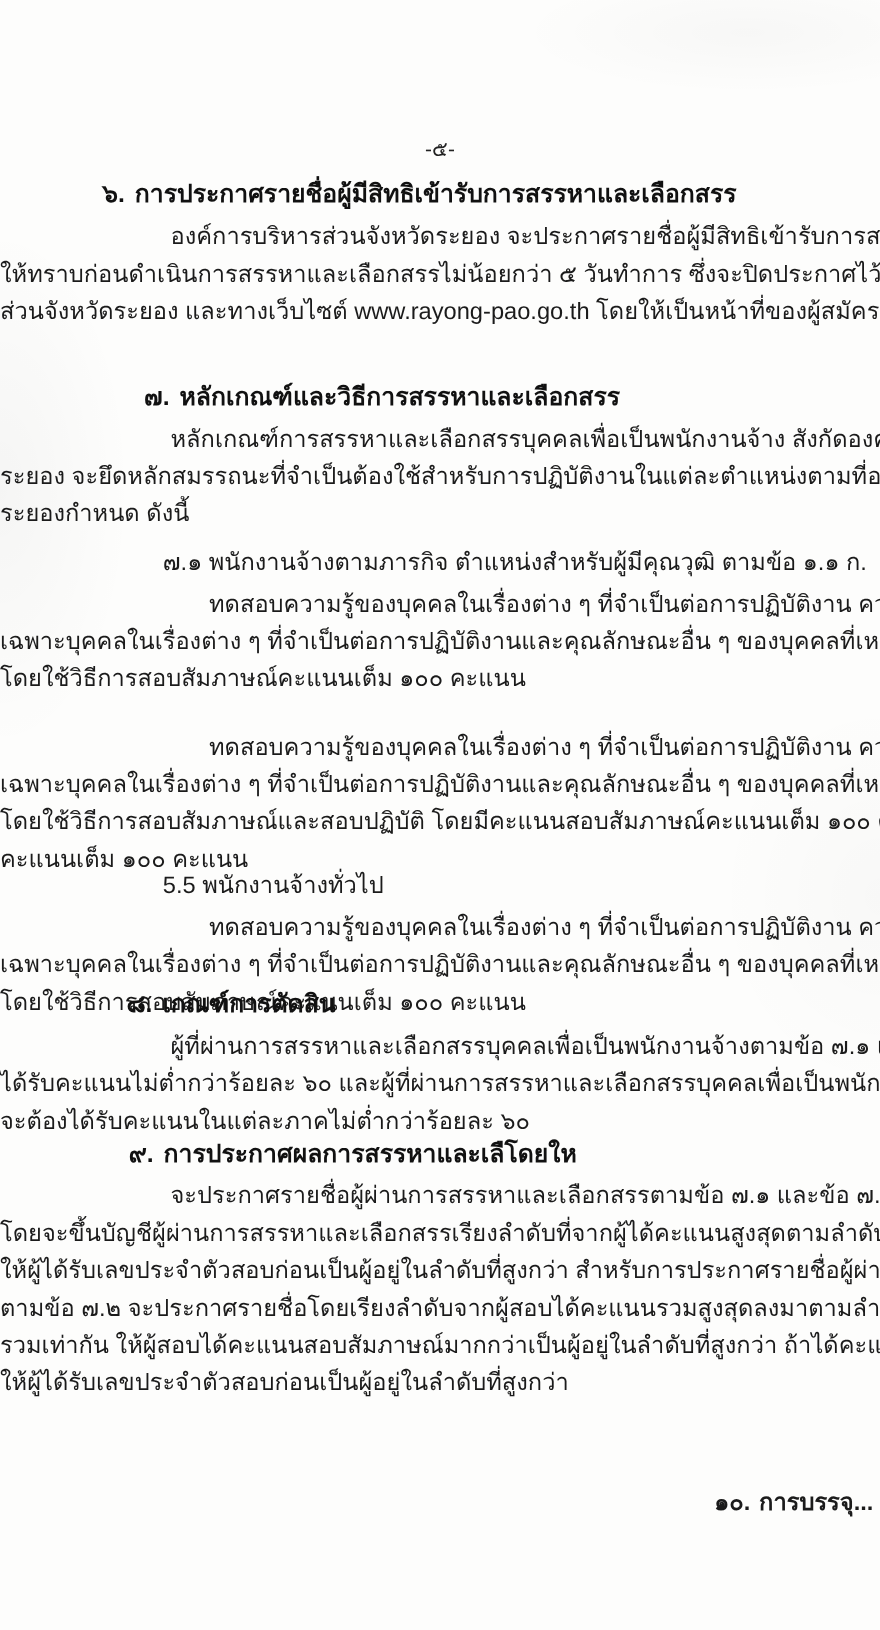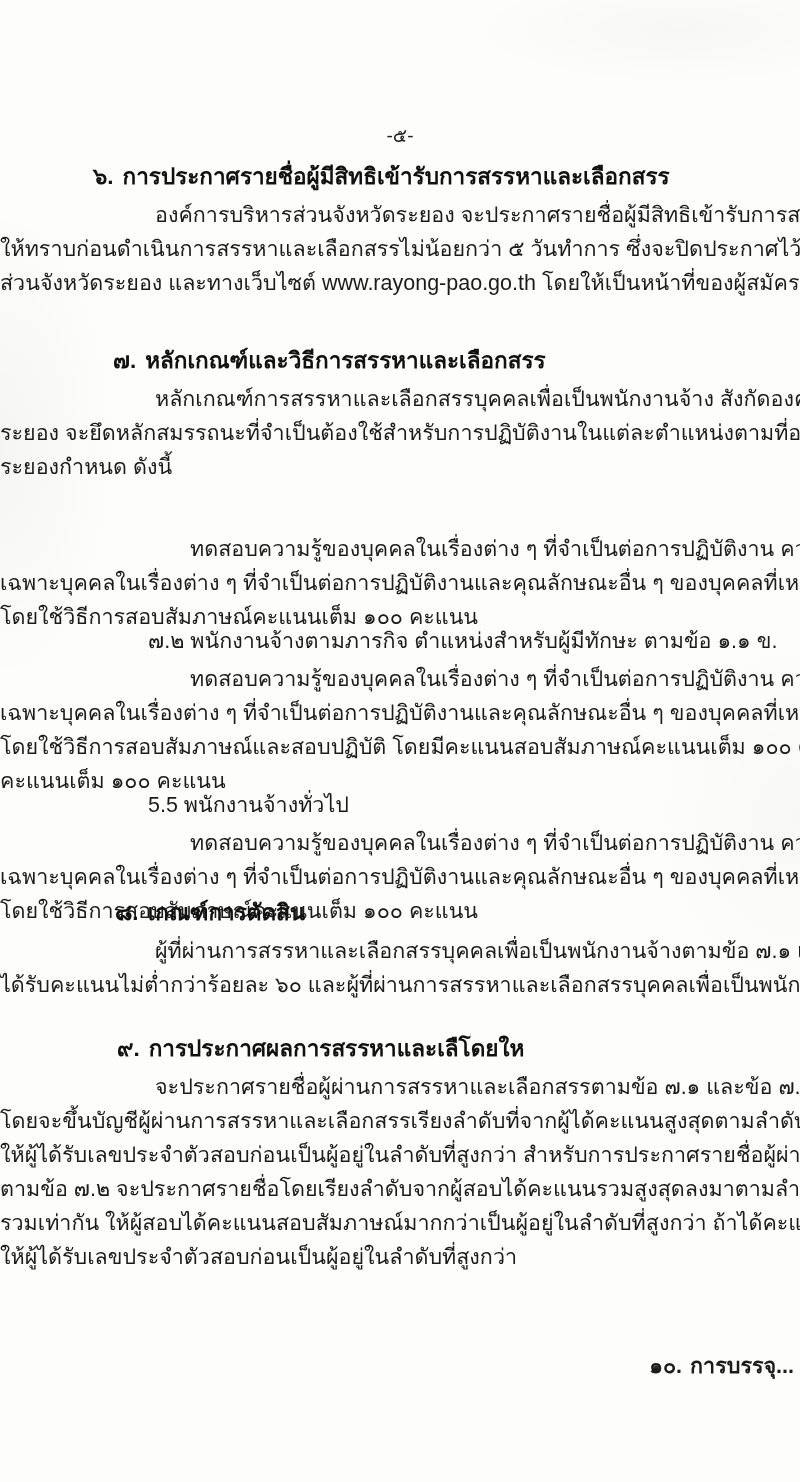--- a/index.html
+++ b/index.html
@@ -76,56 +76,57 @@
 
   <div class="h" style="top:160px;left:93px">
     <span class="hn">๖.</span><span class="u">การประกาศรายชื่อผู้มีสิทธิเข้ารับการสรรหาและเลือกสรร</span>
   </div>
   <div class="para" style="top:198px">
     <div class="line ind">องค์การบริหารส่วนจังหวัดระยอง จะประกาศรายชื่อผู้มีสิทธิเข้ารับการสรรหาและเลือกสรร</div>
     <div class="line">ให้ทราบก่อนดำเนินการสรรหาและเลือกสรรไม่น้อยกว่า ๕ วันทำการ ซึ่งจะปิดประกาศไว้ ณ องค์การบริหาร</div>
     <div class="line">ส่วนจังหวัดระยอง และทางเว็บไซต์ www.rayong-pao.go.th โดยให้เป็นหน้าที่ของผู้สมัครจะต้องไปตรวจดู</div>
   </div>
 
-  <div class="h" style="top:344px;left:113px">
+  <div class="h" style="top:344px;left:131px">
     <span class="hn">๗.</span><span class="u">หลักเกณฑ์และวิธีการสรรหาและเลือกสรร</span>
   </div>
   <div class="para" style="top:382px">
     <div class="line ind">หลักเกณฑ์การสรรหาและเลือกสรรบุคคลเพื่อเป็นพนักงานจ้าง สังกัดองค์การบริหารส่วนจังหวัด</div>
     <div class="line">ระยอง จะยึดหลักสมรรถนะที่จำเป็นต้องใช้สำหรับการปฏิบัติงานในแต่ละตำแหน่งตามที่องค์การบริหารส่วนจังหวัด</div>
     <div class="line">ระยองกำหนด ดังนี้</div>
   </div>
 
+  <div class="sub" style="top:494px;left:148px">๗.๑ พนักงานจ้างตามภารกิจ ตำแหน่งสำหรับผู้มีคุณวุฒิ ตามข้อ ๑.๑ ก.</div>
   <div class="para" style="top:532px">
     <div class="line ind2">ทดสอบความรู้ของบุคคลในเรื่องต่าง ๆ ที่จำเป็นต่อการปฏิบัติงาน ความสามารถหรือทักษะ</div>
     <div class="line">เฉพาะบุคคลในเรื่องต่าง ๆ ที่จำเป็นต่อการปฏิบัติงานและคุณลักษณะอื่น ๆ ของบุคคลที่เหมาะสมต่อการปฏิบัติงาน</div>
     <div class="line">โดยใช้วิธีการสอบสัมภาษณ์คะแนนเต็ม ๑๐๐ คะแนน</div>
   </div>
 
-  <div class="sub" style="top:624px;left:148px">๗.๒ พนักงานจ้างตามภารกิจ ตำแหน่งสำหรับผู้มีทักษะ ตามข้อ ๑.๑ ข.</div>
   <div class="para" style="top:662px">
     <div class="line ind2">ทดสอบความรู้ของบุคคลในเรื่องต่าง ๆ ที่จำเป็นต่อการปฏิบัติงาน ความสามารถหรือทักษะ</div>
     <div class="line">เฉพาะบุคคลในเรื่องต่าง ๆ ที่จำเป็นต่อการปฏิบัติงานและคุณลักษณะอื่น ๆ ของบุคคลที่เหมาะสมต่อการปฏิบัติงาน</div>
     <div class="line">โดยใช้วิธีการสอบสัมภาษณ์และสอบปฏิบัติ โดยมีคะแนนสอบสัมภาษณ์คะแนนเต็ม ๑๐๐ คะแนน และคะแนนสอบปฏิบัติ</div>
     <div class="line">คะแนนเต็ม ๑๐๐ คะแนน</div>
   </div>
 
   <div class="sub" style="top:788px;left:148px">5.5 พนักงานจ้างทั่วไป</div>
   <div class="para" style="top:826px">
     <div class="line ind2">ทดสอบความรู้ของบุคคลในเรื่องต่าง ๆ ที่จำเป็นต่อการปฏิบัติงาน ความสามารถหรือทักษะ</div>
     <div class="line">เฉพาะบุคคลในเรื่องต่าง ๆ ที่จำเป็นต่อการปฏิบัติงานและคุณลักษณะอื่น ๆ ของบุคคลที่เหมาะสมต่อการปฏิบัติงาน</div>
     <div class="line">โดยใช้วิธีการสอบสัมภาษณ์คะแนนเต็ม ๑๐๐ คะแนน</div>
   </div>
 
   <div class="h" style="top:896px;left:115px">
     <span class="hn">๘.</span><span class="u">เกณฑ์การตัดสิน</span>
   </div>
   <div class="para" style="top:934px">
     <div class="line ind">ผู้ที่ผ่านการสรรหาและเลือกสรรบุคคลเพื่อเป็นพนักงานจ้างตามข้อ ๗.๑ และข้อ ๗.๓ จะต้อง</div>
     <div class="line">ได้รับคะแนนไม่ต่ำกว่าร้อยละ ๖๐ และผู้ที่ผ่านการสรรหาและเลือกสรรบุคคลเพื่อเป็นพนักงานจ้างตามข้อ ๗.๒</div>
+    <div class="line">จะต้องได้รับคะแนนในแต่ละภาคไม่ต่ำกว่าร้อยละ ๖๐</div>
   </div>
 
   <div class="h" style="top:1032px;left:117px">
     <span class="hn">๙.</span><span class="u">การประกาศผลการสรรหาและเลืโดยให</span>
   </div>
   <div class="para" style="top:1070px">
     <div class="line ind">จะประกาศรายชื่อผู้ผ่านการสรรหาและเลือกสรรตามข้อ ๗.๑ และข้อ ๗.๓ ให้ทราบ</div>
     <div class="line">โดยจะขึ้นบัญชีผู้ผ่านการสรรหาและเลือกสรรเรียงลำดับที่จากผู้ได้คะแนนสูงสุดตามลำดับ หากได้คะแนนเท่ากัน</div>
     <div class="line">ให้ผู้ได้รับเลขประจำตัวสอบก่อนเป็นผู้อยู่ในลำดับที่สูงกว่า สำหรับการประกาศรายชื่อผู้ผ่านการสรรหาและเลือกสรร</div>
     <div class="line">ตามข้อ ๗.๒ จะประกาศรายชื่อโดยเรียงลำดับจากผู้สอบได้คะแนนรวมสูงสุดลงมาตามลำดับ ในกรณีที่มีผู้สอบได้คะแนน</div>

